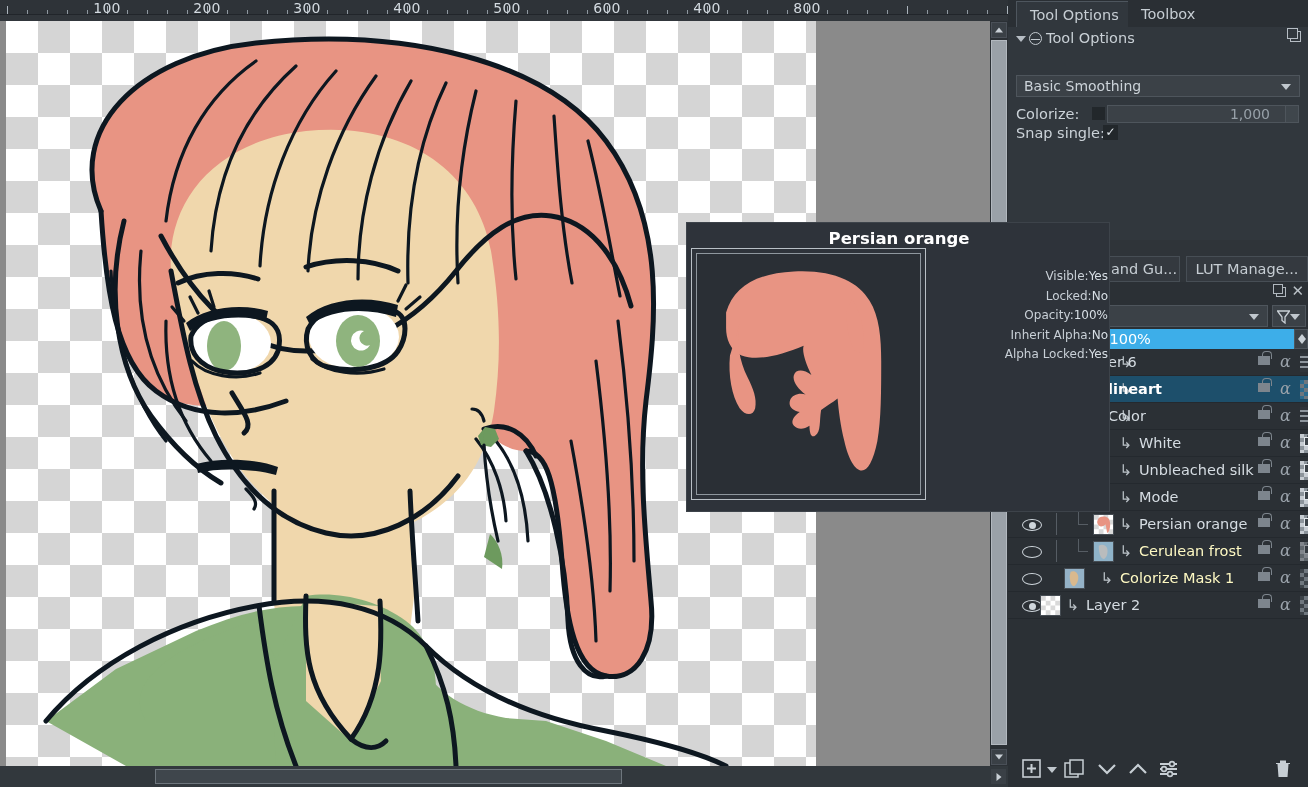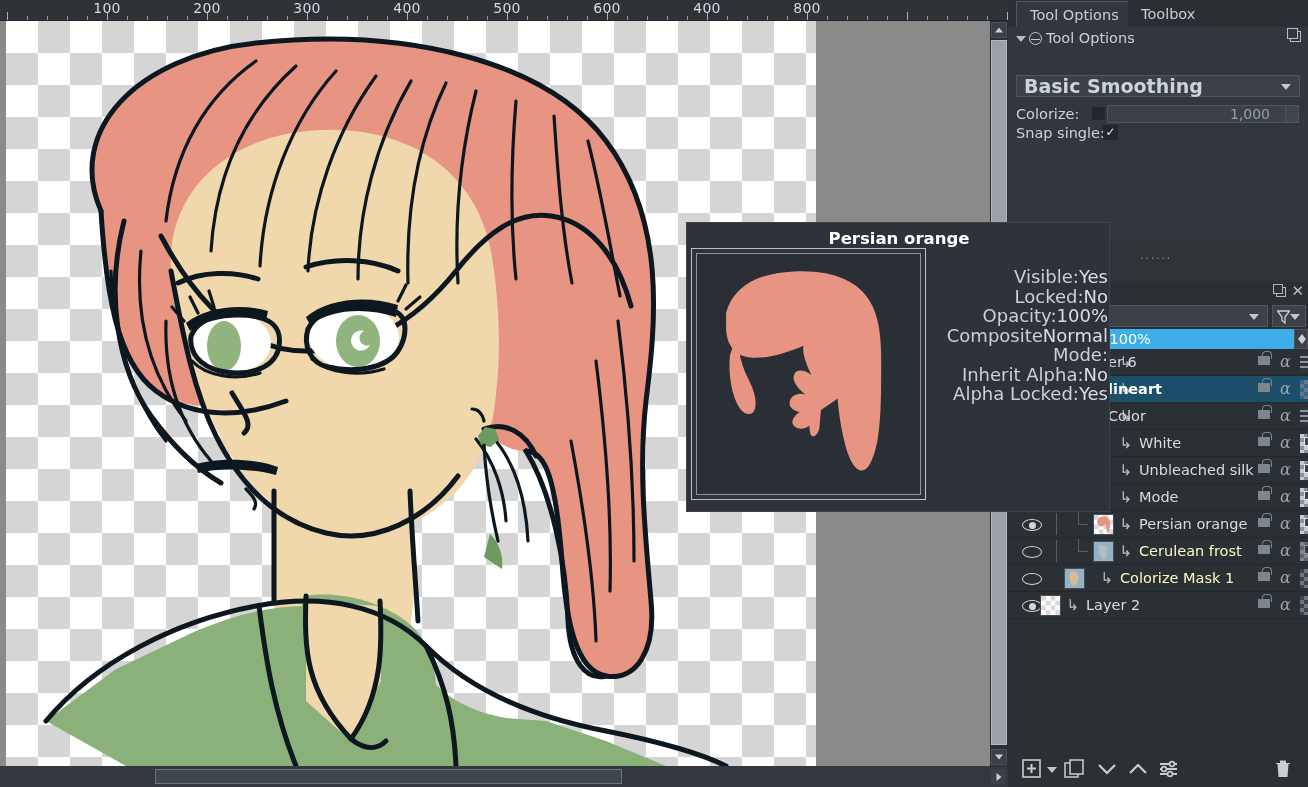--- a/index.html
+++ b/index.html
@@ -2,21 +2,21 @@
 <html><head>
 <meta charset="utf-8">
 <style>
   * { box-sizing: border-box; margin:0; padding:0; }
   html,body { width:1308px; height:787px; overflow:hidden; background:#31363b;
     font-family:"DejaVu Sans","Liberation Sans",sans-serif; }
   #app { position:relative; width:1308px; height:787px; }
 
   
   #canvas-area { position:absolute; left:0; top:0; width:1008px; height:787px; background:#31363b; }
-  #ruler-h { position:absolute; left:0; top:0; width:1008px; height:21px;
+  #ruler-h { position:absolute; left:0; top:0; width:1008px; height:15px;
      background:#2e3338; border-bottom:1px solid #21252a; overflow:hidden; }
   .rtick { position:absolute; bottom:0; width:1px; background:#8e979f; }
   .rtick.major { height:8px; background:#aab3bb; }
   .rtick.minor { height:4px; }
   .rlabel { position:absolute; top:0px; font-size:14px; color:#d3dae0;
      transform:translateX(-50%); letter-spacing:.2px; }
 
   #canvas-viewport { position:absolute; left:0; top:21px; width:990px; height:745px;
      overflow:hidden; background:#8a8a8a; }
   #left-strip { position:absolute; left:0; top:0; width:6px; height:745px; background:#8a8a8a; }
@@ -66,21 +66,21 @@
   #topt-circ { position:absolute; left:21px; top:5px; width:13px;height:13px;border-radius:50%;
      border:1.4px solid #c3cad0; }
   #topt-circ::after{content:"";position:absolute;left:1px;top:5.5px;width:9px;height:1.5px;background:#c3cad0;}
   #topt-float { position:absolute; right:7px; top:4px; width:11px; height:11px;
      border:1.3px solid #b6bdc4; }
   #topt-float::before{content:"";position:absolute;left:-4px;top:-4px;width:9px;height:9px;
      border:1.3px solid #b6bdc4;background:#31373d;}
 
   .combo { position:absolute; background:#3b4147; border:1px solid #4e555c; }
   .combo .txt { position:absolute; left:7px; top:50%; transform:translateY(-50%);
-     font-size:19px; color:#ccd3d9;font-weight:bold; }
+     font-size:14px; color:#ccd3d9; }
   .combo .cd { position:absolute; right:8px; top:50%; margin-top:-2px;
      width:0;height:0;border-left:5px solid transparent;border-right:5px solid transparent;border-top:6px solid #c0c7cd; }
 
   .lbl { position:absolute; font-size:14.5px; color:#cbd2d8; }
 
   #assist-swatch { position:absolute; left:84px; top:80px; width:13px; height:13px; background:#22272b; }
   #assist-spin { position:absolute; left:99px; top:78px; width:192px; height:18px;
      background:#3b4147; border:1px solid #4e555c; }
   #assist-spin .v { position:absolute; right:28px; top:50%; transform:translateY(-50%);
      font-size:14px; color:#97a0a8; }
@@ -166,21 +166,21 @@
 
   
   #tooltip { position:absolute; left:686px; top:222px; width:424px; height:290px;
      background:#2e333a; border:1px solid #3d434a; }
   #tt-title { position:absolute; left:0; top:6px; width:424px; text-align:center;
      font-size:16.5px; font-weight:bold; color:#ffffff; }
   #tt-img { position:absolute; left:4px; top:25px; width:235px; height:252px;
      border:1px solid #b9c0c6; padding:4px; background:#2e333a; }
   #tt-img-inner { position:relative; width:100%; height:100%; border:1px solid #8f979e; background:#2a2f35; overflow:hidden;}
   #tt-rows { position:absolute; left:245px; top:44px; width:176px; }
-  .ttrow { position:relative; font-size:18px; line-height:19.5px; color:#c9d0d7; }
+  .ttrow { position:relative; font-size:12px; line-height:19.5px; color:#c9d0d7; }
   .ttrow .k { display:inline-block; text-align:right; }
   .ttrow .v { color:#d8dfe5; }
 </style>
 </head>
 <body>
 
 <div id="app">
 
   <div id="canvas-area">
 
@@ -425,20 +425,28 @@
       <div class="lbl" style="left:8px; top:98px;">Snap single:</div>
       <div id="snap-check">
         <span>✓</span>
       </div>
     </div>
 
     <div id="dock-handle" style="position:absolute;left:132px;top:248px;">
       <span>......</span>
     </div>
 
+    <div id="tabrow2">
+      <div class="dtab2" style="left:100px; width:72px;">
+        <span>and Gu...</span>
+      </div>
+      <div class="dtab2" style="left:178px; width:122px;">
+        <span>LUT Manage...</span>
+      </div>
+    </div>
 
     <div id="layers">
       <div id="lay-head">
         <div id="lay-float"></div>
         <div id="lay-close">✕</div>
       </div>
 
       <div id="blend-combo">
         <span class="cd" style="position:absolute;right:8px;top:8px;width:0;height:0;border-left:5px solid transparent;border-right:5px solid transparent;border-top:6px solid #c0c7cd;"></span>
         <span style="position:absolute;left:6px;top:3px;font-size:14px;color:#ccd3d9;"></span>
@@ -739,19 +747,18 @@
              C 58 166 50 166 44 158 C 36 146 32 124 34 104 Z"></path>
           <path fill="#e89483" d="M 160 46 C 168 58 172 74 172 90 C 172 100 168 104 164 100
              C 158 94 154 76 154 58 Z"></path>
         </svg>
       </div>
     </div>
     <div id="tt-rows">
         <div class="ttrow" style="text-align: right;"><span class="k">Visible:</span><span class="v">Yes</span></div>
         <div class="ttrow" style="text-align: right;"><span class="k">Locked:</span><span class="v">No</span></div>
         <div class="ttrow" style="text-align: right;"><span class="k">Opacity:</span><span class="v">100%</span></div>
-        <div class="ttrow" style="text-align: right;"><span class="k">Composite </span><span class="v">Normal</span><br><span class="k">Mode:</span></div>
         <div class="ttrow" style="text-align: right;"><span class="k">Inherit Alpha:</span><span class="v">No</span></div>
         <div class="ttrow" style="text-align: right;"><span class="k">Alpha Locked:</span><span class="v">Yes</span></div>
       </div>
   </div>
 
 </div>
 
 </body></html>

